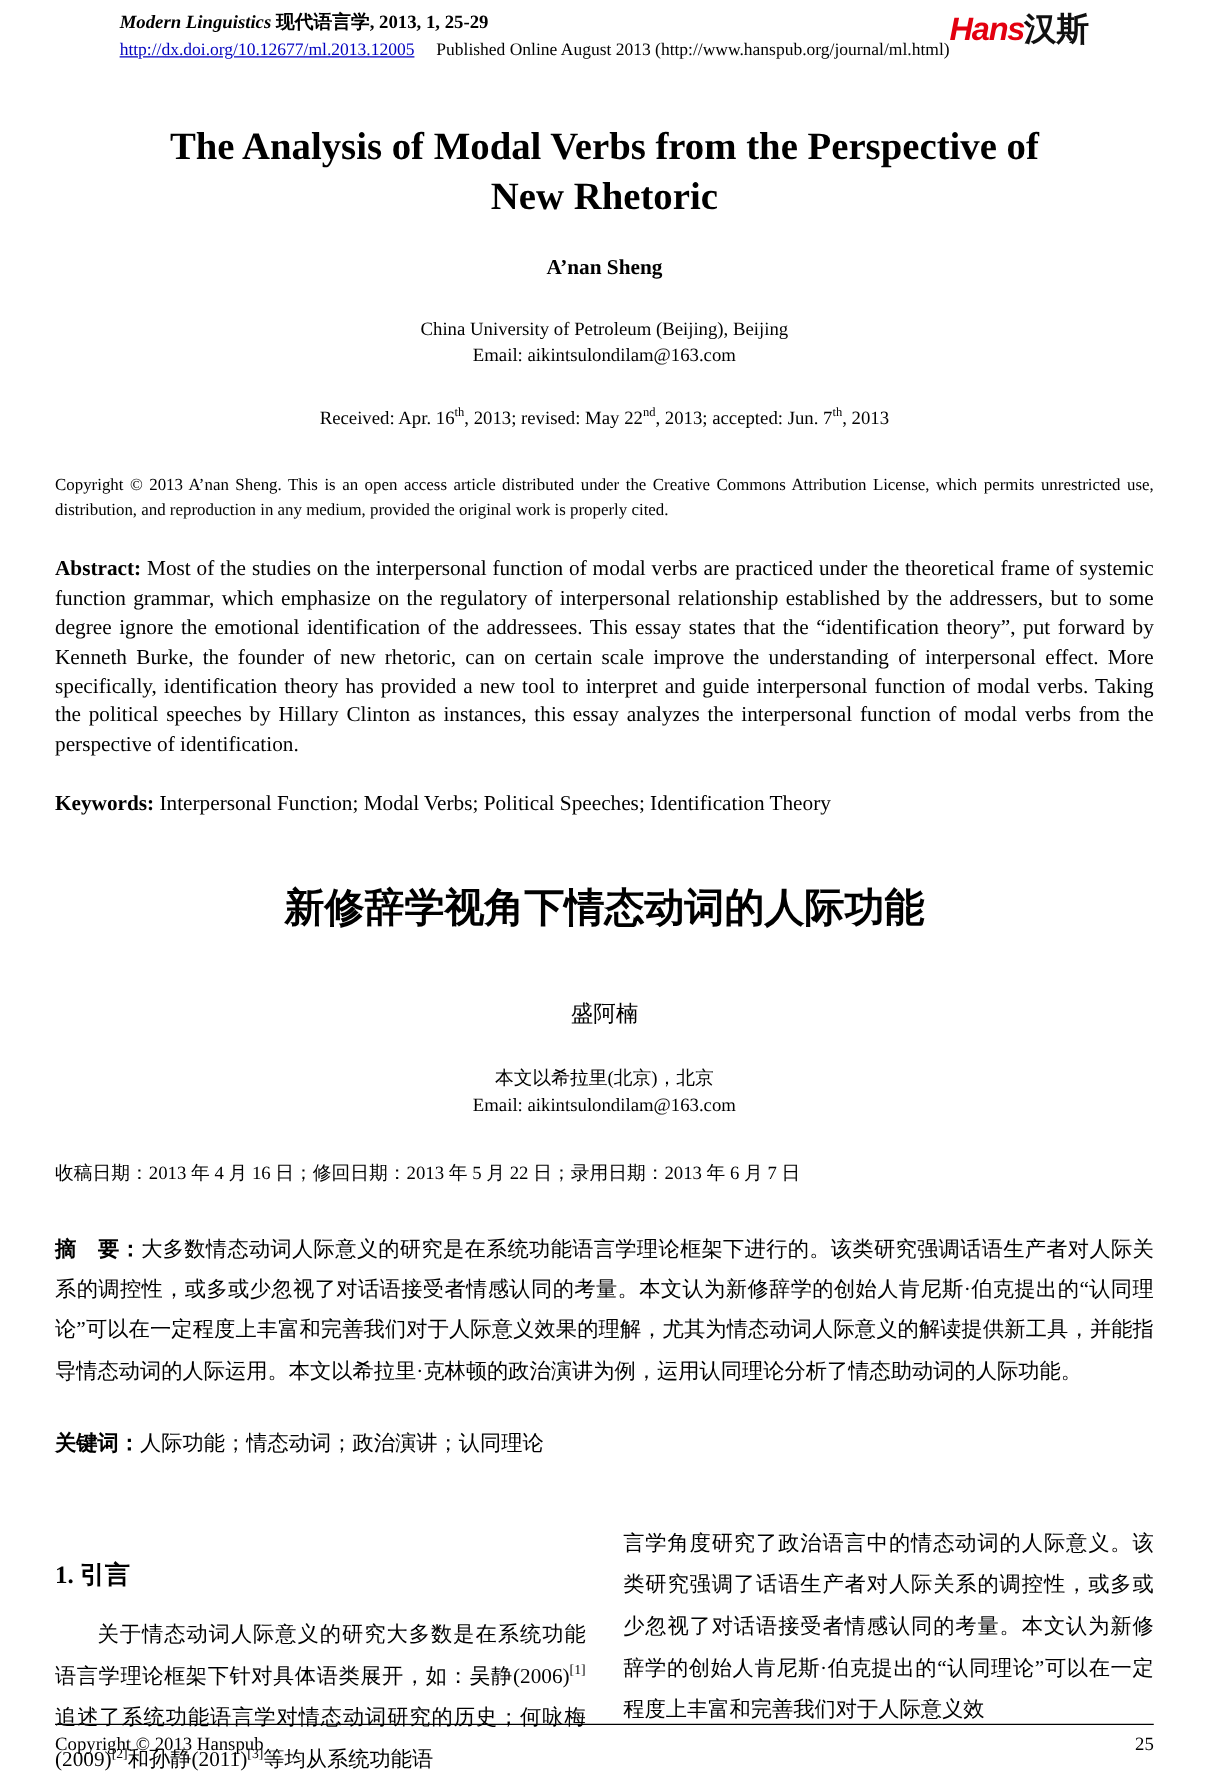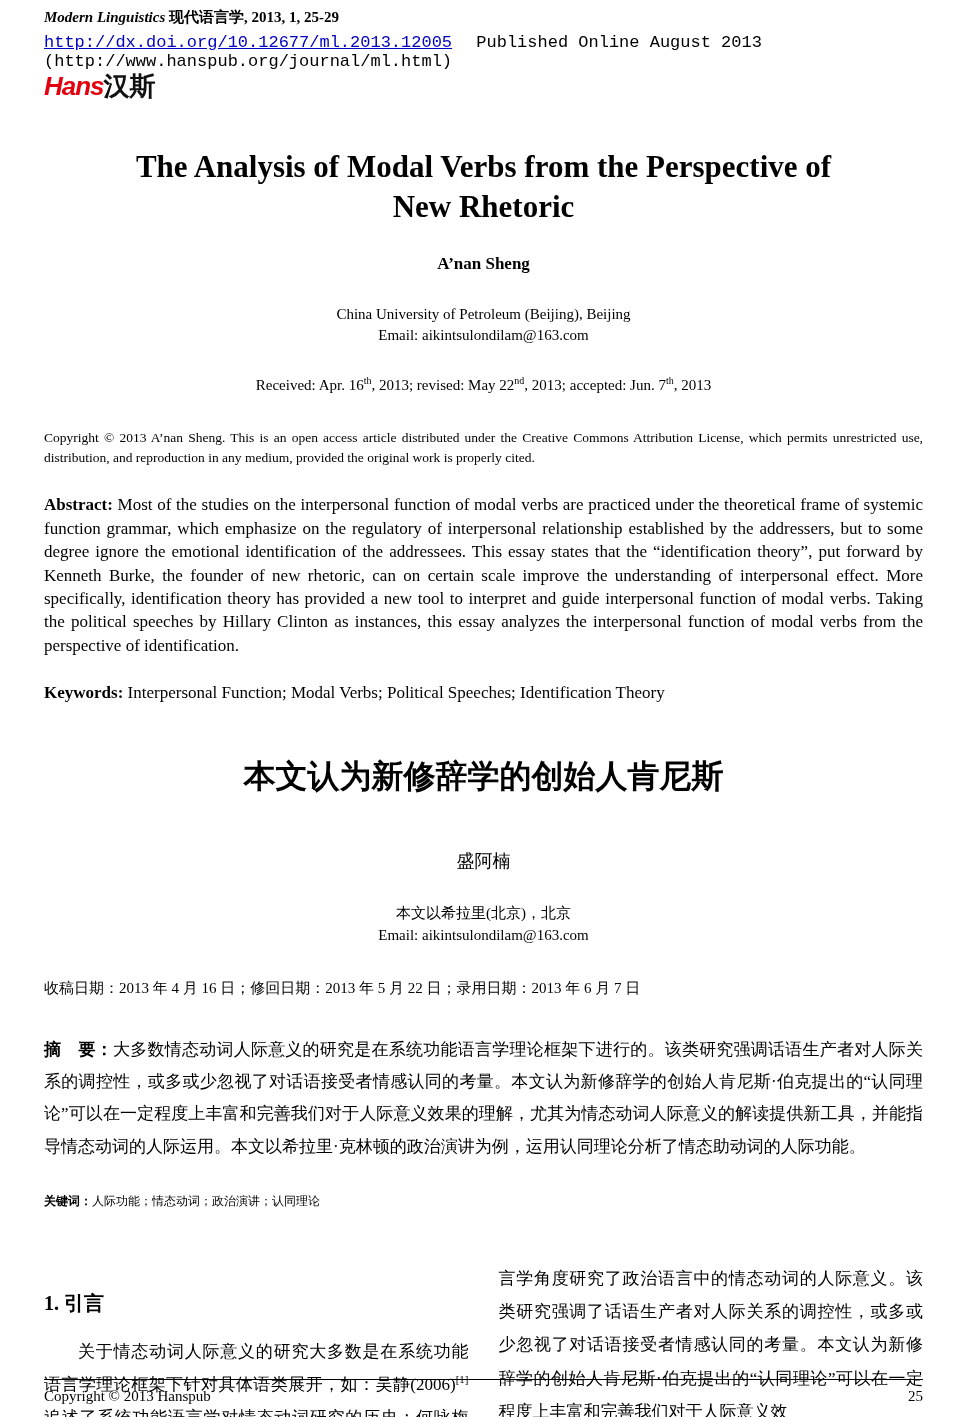--- a/index.html
+++ b/index.html
@@ -9,24 +9,24 @@
     height: 1417px;
     background: #ffffff;
     position: relative;
     overflow: hidden;
     padding: 8px 44px 0 44px;
     font-family: "Liberation Serif", "DejaVu Serif", serif;
     color: #000000;
   }
 
   
-  .header { display: flex; justify-content: center; align-items: flex-start; flex-direction: column; }
+  .header { display: flex; justify-content: center; align-items: flex-start; }
   .header-line1 { font-size: 15px; font-weight: bold; }
   .journal-name { font-style: italic; }
-  .header-line2 { font-size: 17px; margin-top: 6px; font-family: Liberation Mono, monospace; }
+  .header-line2 { font-size: 14px; margin-top: 6px; }
   .doi-link { color: #0000bf; text-decoration: underline; }
   .published { margin-left: 14px; color: #000; }
   .logo { font-family: "Liberation Sans", sans-serif; font-size: 26px; line-height: 1; margin-top: 2px; white-space: nowrap; }
   .logo-hans { color: #e3000f; font-weight: bold; font-style: italic; letter-spacing: -1px; }
   .logo-zh { color: #111111; font-weight: bold; }
 
   
   .title { text-align: center; font-size: 31px; font-weight: bold; line-height: 1.3; margin-top: 48px; }
   .author { text-align: center; font-size: 17px; font-weight: bold; margin-top: 26px; }
   .affil { text-align: center; font-size: 15px; margin-top: 30px; line-height: 1.45; }
@@ -38,21 +38,21 @@
   .abstract { font-size: 17px; text-align: justify; line-height: 1.38; margin-top: 26px; }
   .abstract .label, .keywords .label { font-weight: bold; }
   .keywords { font-size: 17px; margin-top: 26px; }
 
   
   .title-zh { text-align: center; font-size: 32px; font-weight: bold; margin-top: 52px; font-family: "Liberation Sans", sans-serif; }
   .author-zh { text-align: center; font-size: 18px; font-weight: normal; margin-top: 50px; }
   .received-zh { text-align: left; font-size: 15px; margin-top: 32px; }
   .abstract-zh { font-size: 17px; text-align: justify; line-height: 1.9; margin-top: 36px; }
   .abstract-zh .label, .keywords-zh .label { font-weight: bold; font-family: "Liberation Sans", sans-serif; }
-  .keywords-zh { font-size: 12px; margin-top: 30px; }
+  .keywords-zh { font-size: 17px; margin-top: 30px; }
 
   
   .intro { display: flex; gap: 30px; margin-top: 52px; }
   .col { flex: 1; min-width: 0; }
   .section-heading { font-size: 20px; font-weight: bold; margin-bottom: 18px; font-family: "Liberation Serif", serif; margin-top: 28px; }
   .body-text { font-size: 17px; line-height: 1.95; text-align: justify; }
   .indent { text-indent: 2em; }
   .ref { font-size: 11px; }
 
   
@@ -94,21 +94,21 @@
   </div>
 
   <p class="received"><span>Received: Apr. 16</span><sup>th</sup><span>, 2013; revised: May 22</span><sup>nd</sup><span>, 2013; accepted: Jun. 7</span><sup>th</sup><span>, 2013</span></p>
 
   <p class="license">Copyright © 2013 A’nan Sheng. This is an open access article distributed under the Creative Commons Attribution License, which permits unrestricted use, distribution, and reproduction in any medium, provided the original work is properly cited.</p>
 
   <p class="abstract"><span class="label">Abstract:</span> <span>Most of the studies on the interpersonal function of modal verbs are practiced under the theoretical frame of systemic function grammar, which emphasize on the regulatory of interpersonal relationship established by the addressers, but to some degree ignore the emotional identification of the addressees. This essay states that the “identification theory”, put forward by Kenneth Burke, the founder of new rhetoric, can on certain scale improve the understanding of interpersonal effect. More specifically, identification theory has provided a new tool to interpret and guide interpersonal function of modal verbs. Taking the political speeches by Hillary Clinton as instances, this essay analyzes the interpersonal function of modal verbs from the perspective of identification.</span></p>
 
   <p class="keywords"><span class="label">Keywords:</span> <span>Interpersonal Function; Modal Verbs; Political Speeches; Identification Theory</span></p>
 
-  <h1 class="title-zh">本文认为新修辞学的创始人肯尼斯</h1>
+  <h1 class="title-zh">新修辞学视角下情态动词的人际功能</h1>
 
   <p class="author-zh">盛阿楠</p>
 
   <div class="affil">
     <div>本文以希拉里(北京)，北京</div>
     <div>Email: aikintsulondilam@163.com</div>
   </div>
 
   <p class="received-zh">收稿日期：2013 年 4 月 16 日；修回日期：2013 年 5 月 22 日；录用日期：2013 年 6 月 7 日</p>
 

